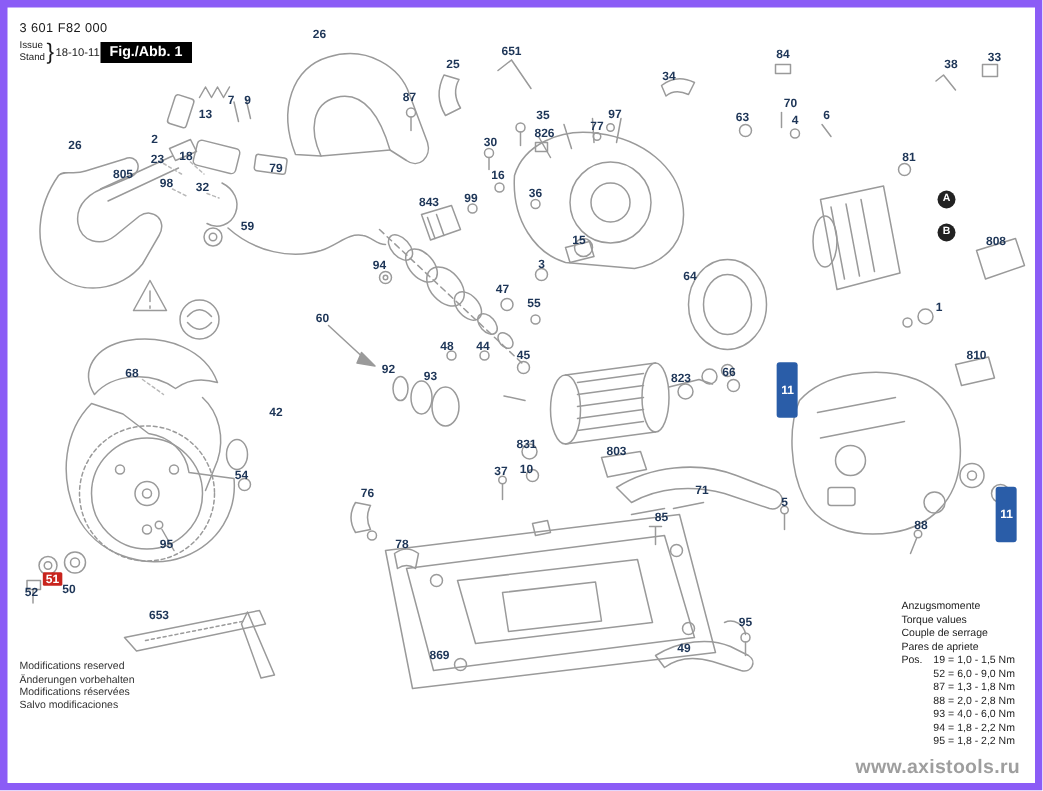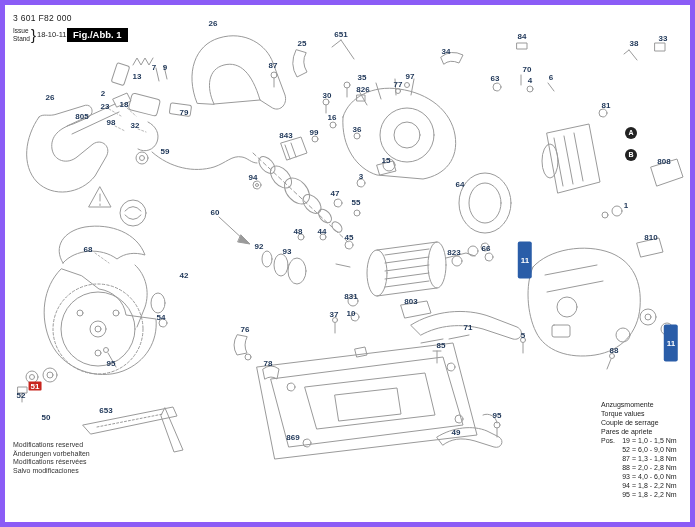--- a/index.html
+++ b/index.html
@@ -305,21 +305,21 @@
       <div class="part-label" style="left: 106px; top: 358px;">95</div>
       <div class="part-label" style="left: 240px; top: 324px;">76</div>
       <div class="part-label" style="left: 329px; top: 309px;">37</div>
       <div class="part-label" style="left: 463px; top: 322px;">71</div>
       <div class="part-label" style="left: 518px; top: 330px;">5</div>
       <div class="part-label" style="left: 436px; top: 340px;">85</div>
       <div class="part-label" style="left: 263px; top: 358px;">78</div>
       <div class="part-label" style="left: 609px; top: 345px;">88</div>
       <div class="part-label red" style="left: 30px; top: 381px;">51</div>
       <div class="part-label" style="left: 16px; top: 390px;">52</div>
-      <div class="part-label" style="left: 41px; top: 388px; margin-top: 24px;">50</div>
+      <div class="part-label" style="left: 41px; top: 388px;">50</div>
       <div class="part-label" style="left: 101px; top: 405px;">653</div>
       <div class="part-label" style="left: 288px; top: 432px;">869</div>
       <div class="part-label" style="left: 451px; top: 427px;">49</div>
       <div class="part-label" style="left: 492px; top: 410px;">95</div>
     </div>
 
   <div class="notes">
       <div>Modifications reserved</div>
       <div>Änderungen vorbehalten</div>
       <div>Modifications réservées</div>
@@ -372,14 +372,15 @@
         </div>
         <div class="torque-row">
           <span class="t-prefix"></span>
           <span class="t-pos">95</span>
           <span class="t-eq">=</span>
           <span>1,8 - 2,2 Nm</span>
         </div>
       </div>
   </div>
 
+  <div class="watermark">www.axistools.ru</div>
 
 </div>
 
 </body></html>

